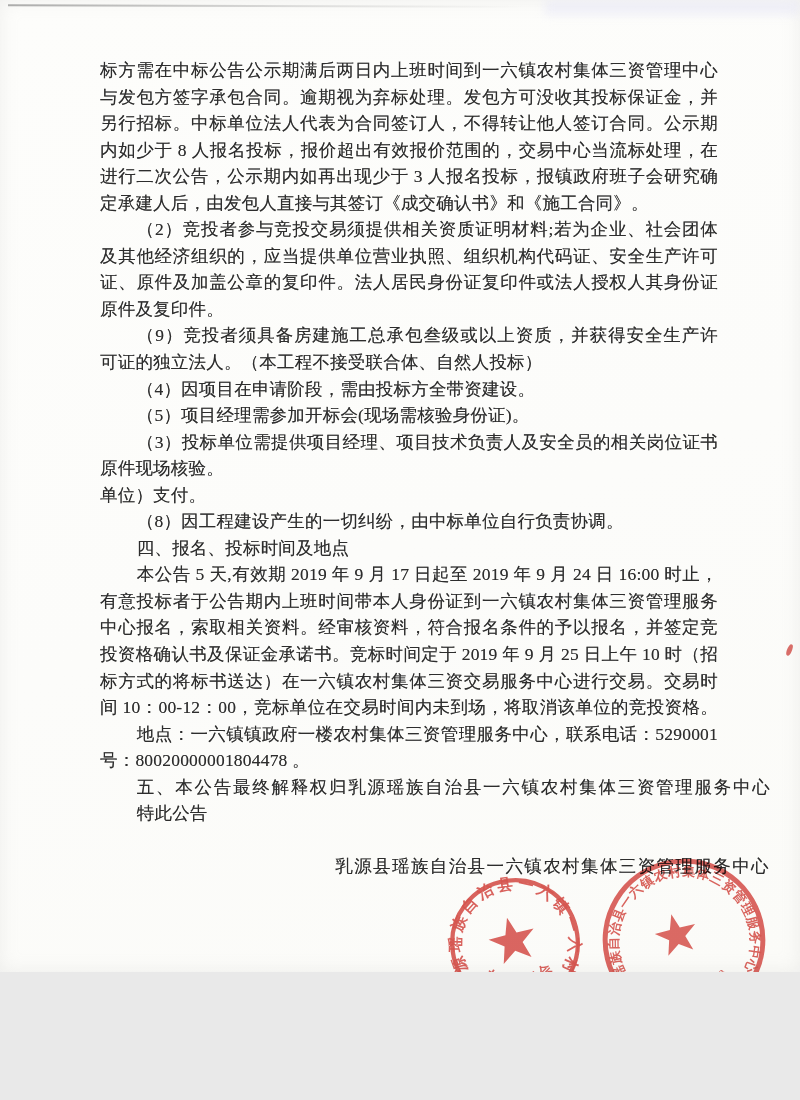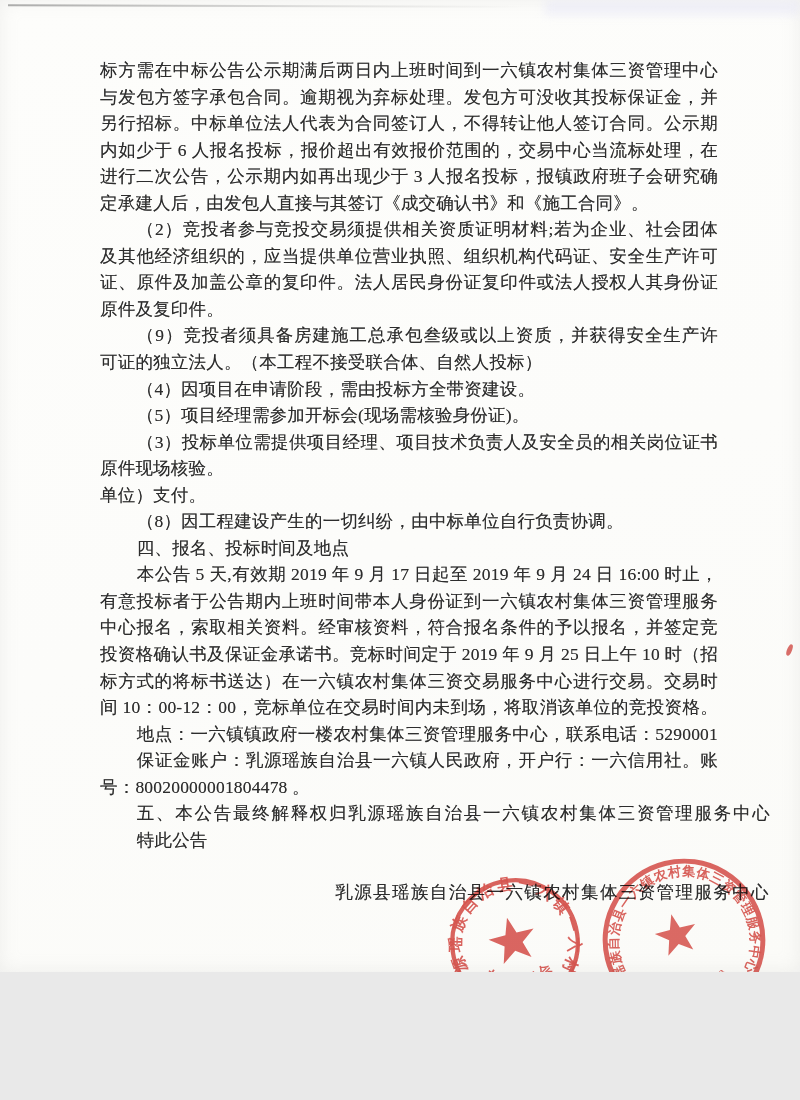--- a/index.html
+++ b/index.html
@@ -53,21 +53,21 @@
 
 <div class="page">
 
   <div class="scan-line-top"></div>
   <div class="scan-tint-top-right"></div>
 
   <div class="doc">
       <div class="line j">标方需在中标公告公示期满后两日内上班时间到一六镇农村集体三资管理中心</div>
       <div class="line j">与发包方签字承包合同。逾期视为弃标处理。发包方可没收其投标保证金，并</div>
       <div class="line j">另行招标。中标单位法人代表为合同签订人，不得转让他人签订合同。公示期</div>
-      <div class="line j">内如少于 6 人报名投标，报价超出有效报价范围的，交易中心当流标处理，在</div>
+      <div class="line j">内如少于 8 人报名投标，报价超出有效报价范围的，交易中心当流标处理，在</div>
       <div class="line j">进行二次公告，公示期内如再出现少于 3 人报名投标，报镇政府班子会研究确</div>
       <div class="line">定承建人后，由发包人直接与其签订《成交确认书》和《施工合同》。</div>
       <div class="line i j">（2）竞投者参与竞投交易须提供相关资质证明材料;若为企业、社会团体</div>
       <div class="line j">及其他经济组织的，应当提供单位营业执照、组织机构代码证、安全生产许可</div>
       <div class="line j">证、原件及加盖公章的复印件。法人居民身份证复印件或法人授权人其身份证</div>
       <div class="line">原件及复印件。</div>
       <div class="line i j">（9）竞投者须具备房建施工总承包叁级或以上资质，并获得安全生产许</div>
       <div class="line">可证的独立法人。（本工程不接受联合体、自然人投标）</div>
       <div class="line i">（4）因项目在申请阶段，需由投标方全带资建设。</div>
       <div class="line i">（5）项目经理需参加开标会(现场需核验身份证)。</div>
@@ -76,21 +76,20 @@
       <div class="line">单位）支付。</div>
       <div class="line i">（8）因工程建设产生的一切纠纷，由中标单位自行负责协调。</div>
       <div class="line i">四、报名、投标时间及地点</div>
       <div class="line i j">本公告 5 天,有效期 2019 年 9 月 17 日起至 2019 年 9 月 24 日 16:00 时止，</div>
       <div class="line j">有意投标者于公告期内上班时间带本人身份证到一六镇农村集体三资管理服务</div>
       <div class="line j">中心报名，索取相关资料。经审核资料，符合报名条件的予以报名，并签定竞</div>
       <div class="line j">投资格确认书及保证金承诺书。竞标时间定于 2019 年 9 月 25 日上午 10 时（招</div>
       <div class="line j">标方式的将标书送达）在一六镇农村集体三资交易服务中心进行交易。交易时</div>
       <div class="line j">间 10：00-12：00，竞标单位在交易时间内未到场，将取消该单位的竞投资格。</div>
       <div class="line i j">地点：一六镇镇政府一楼农村集体三资管理服务中心，联系电话：5290001</div>
-      <div class="line i j">保证金账户：乳源瑶族自治县一六镇人民政府，开户行：一六信用社。账</div>
       <div class="line">号：80020000001804478 。</div>
       <div class="line i j wide">五、本公告最终解释权归乳源瑶族自治县一六镇农村集体三资管理服务中心</div>
       <div class="line i">特此公告</div>
       <div class="line right wide sig">乳源县瑶族自治县一六镇农村集体三资管理服务中心</div>
     </div>
 
   <div class="red-speck"></div>
 
   <div class="stamp stamp-left">
     <svg viewBox="0 0 160 160" class="seal-ink">

